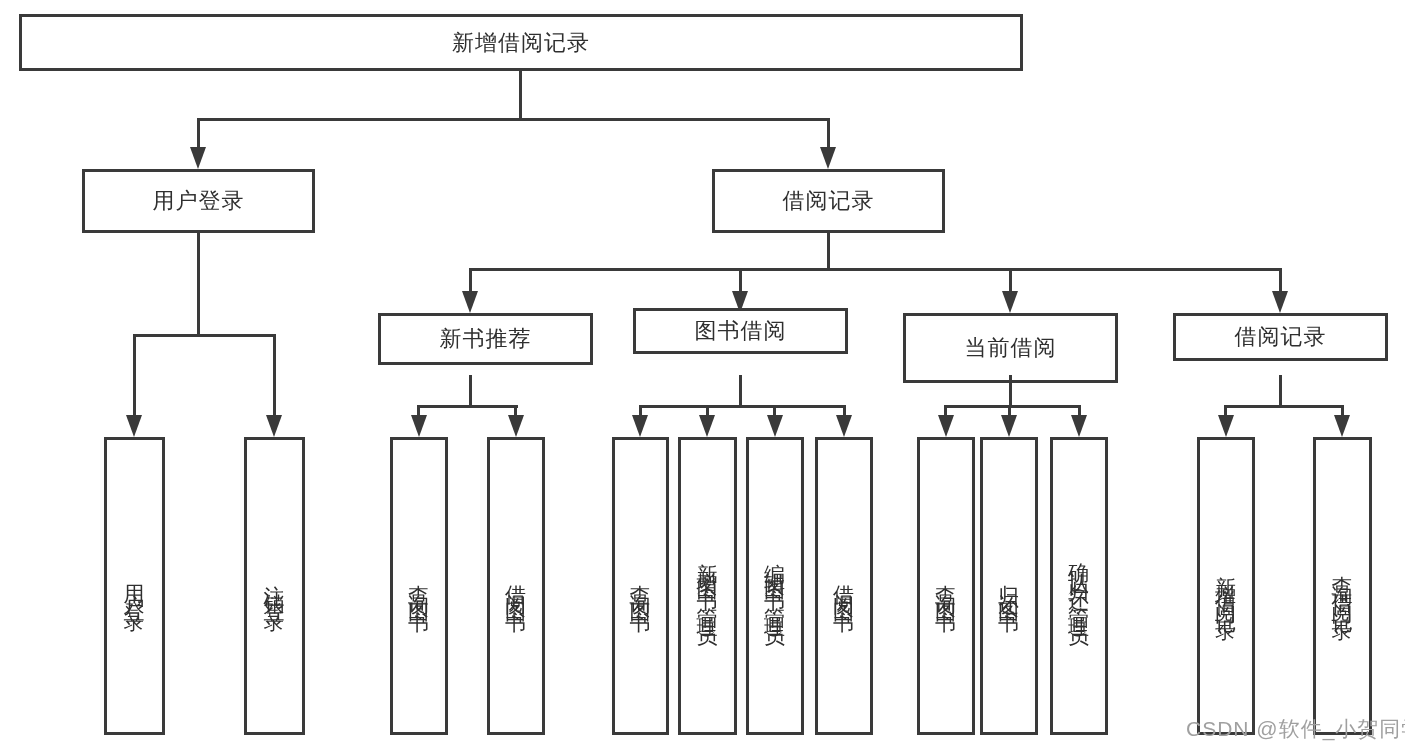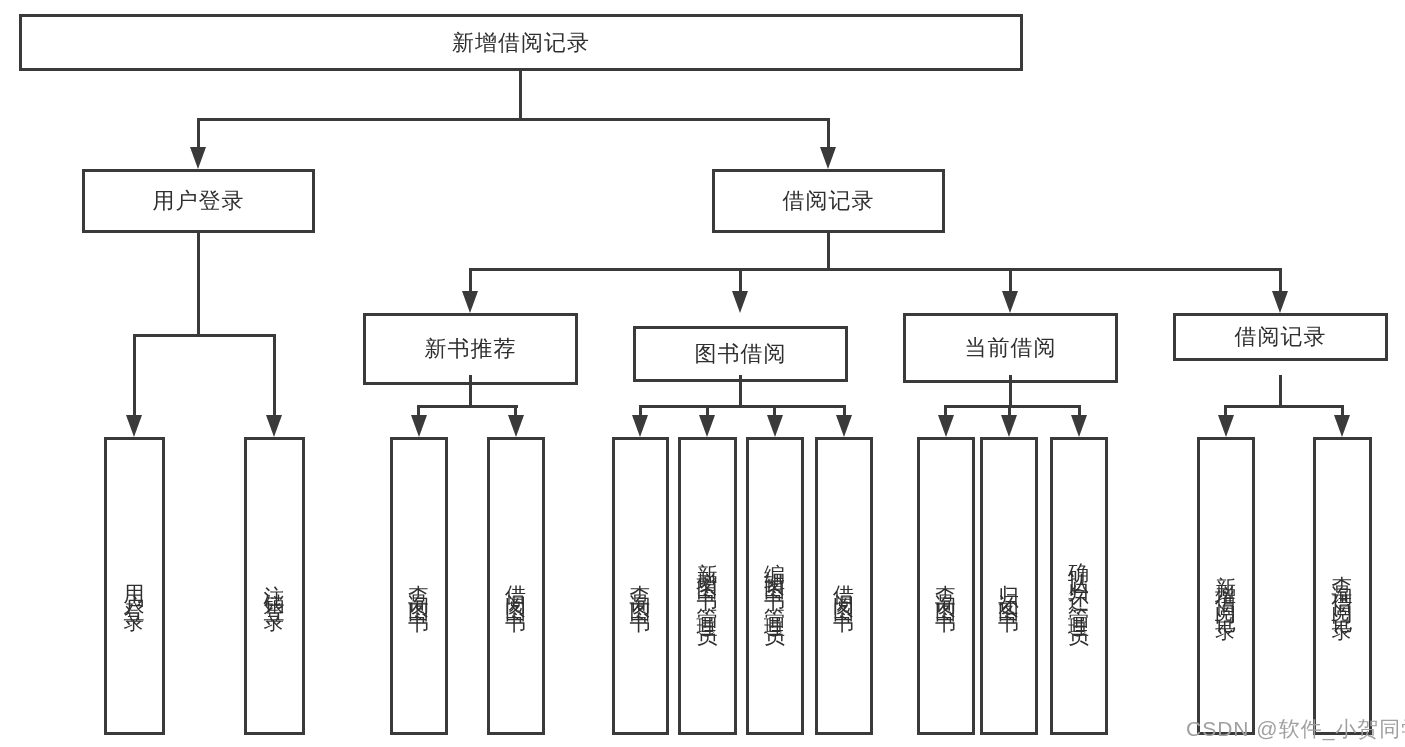--- a/index.html
+++ b/index.html
@@ -56,22 +56,22 @@
   <div class="hline" style="left:469px;top:268px;width:813px"></div>
   <div class="vline" style="left:469px;top:268px;height:26px"></div>
   <div class="arrow" style="left:462px;top:291px"></div>
   <div class="vline" style="left:739px;top:268px;height:26px"></div>
   <div class="arrow" style="left:732px;top:291px"></div>
   <div class="vline" style="left:1009px;top:268px;height:26px"></div>
   <div class="arrow" style="left:1002px;top:291px"></div>
   <div class="vline" style="left:1279px;top:268px;height:26px"></div>
   <div class="arrow" style="left:1272px;top:291px"></div>
 
-  <div class="box hbox" style="left:363px;top:313px;width:215px;height:72px">新书推荐</div>
-  <div class="box hbox" style="left:633px;top:326px;width:215px;height:56px">图书借阅</div>
+  <div class="box hbox" style="left:378px;top:313px;width:215px;height:52px">新书推荐</div>
+  <div class="box hbox" style="left:633px;top:308px;width:215px;height:46px">图书借阅</div>
   <div class="box hbox" style="left:903px;top:313px;width:215px;height:70px">当前借阅</div>
   <div class="box hbox" style="left:1173px;top:313px;width:215px;height:48px">借阅记录</div>
 
   <div class="vline" style="left:469px;top:375px;height:33px"></div>
   <div class="hline" style="left:417px;top:405px;width:101px"></div>
   <div class="vline" style="left:417px;top:405px;height:13px"></div>
   <div class="arrow" style="left:411px;top:415px"></div>
   <div class="vline" style="left:514px;top:405px;height:13px"></div>
   <div class="arrow" style="left:508px;top:415px"></div>
 

